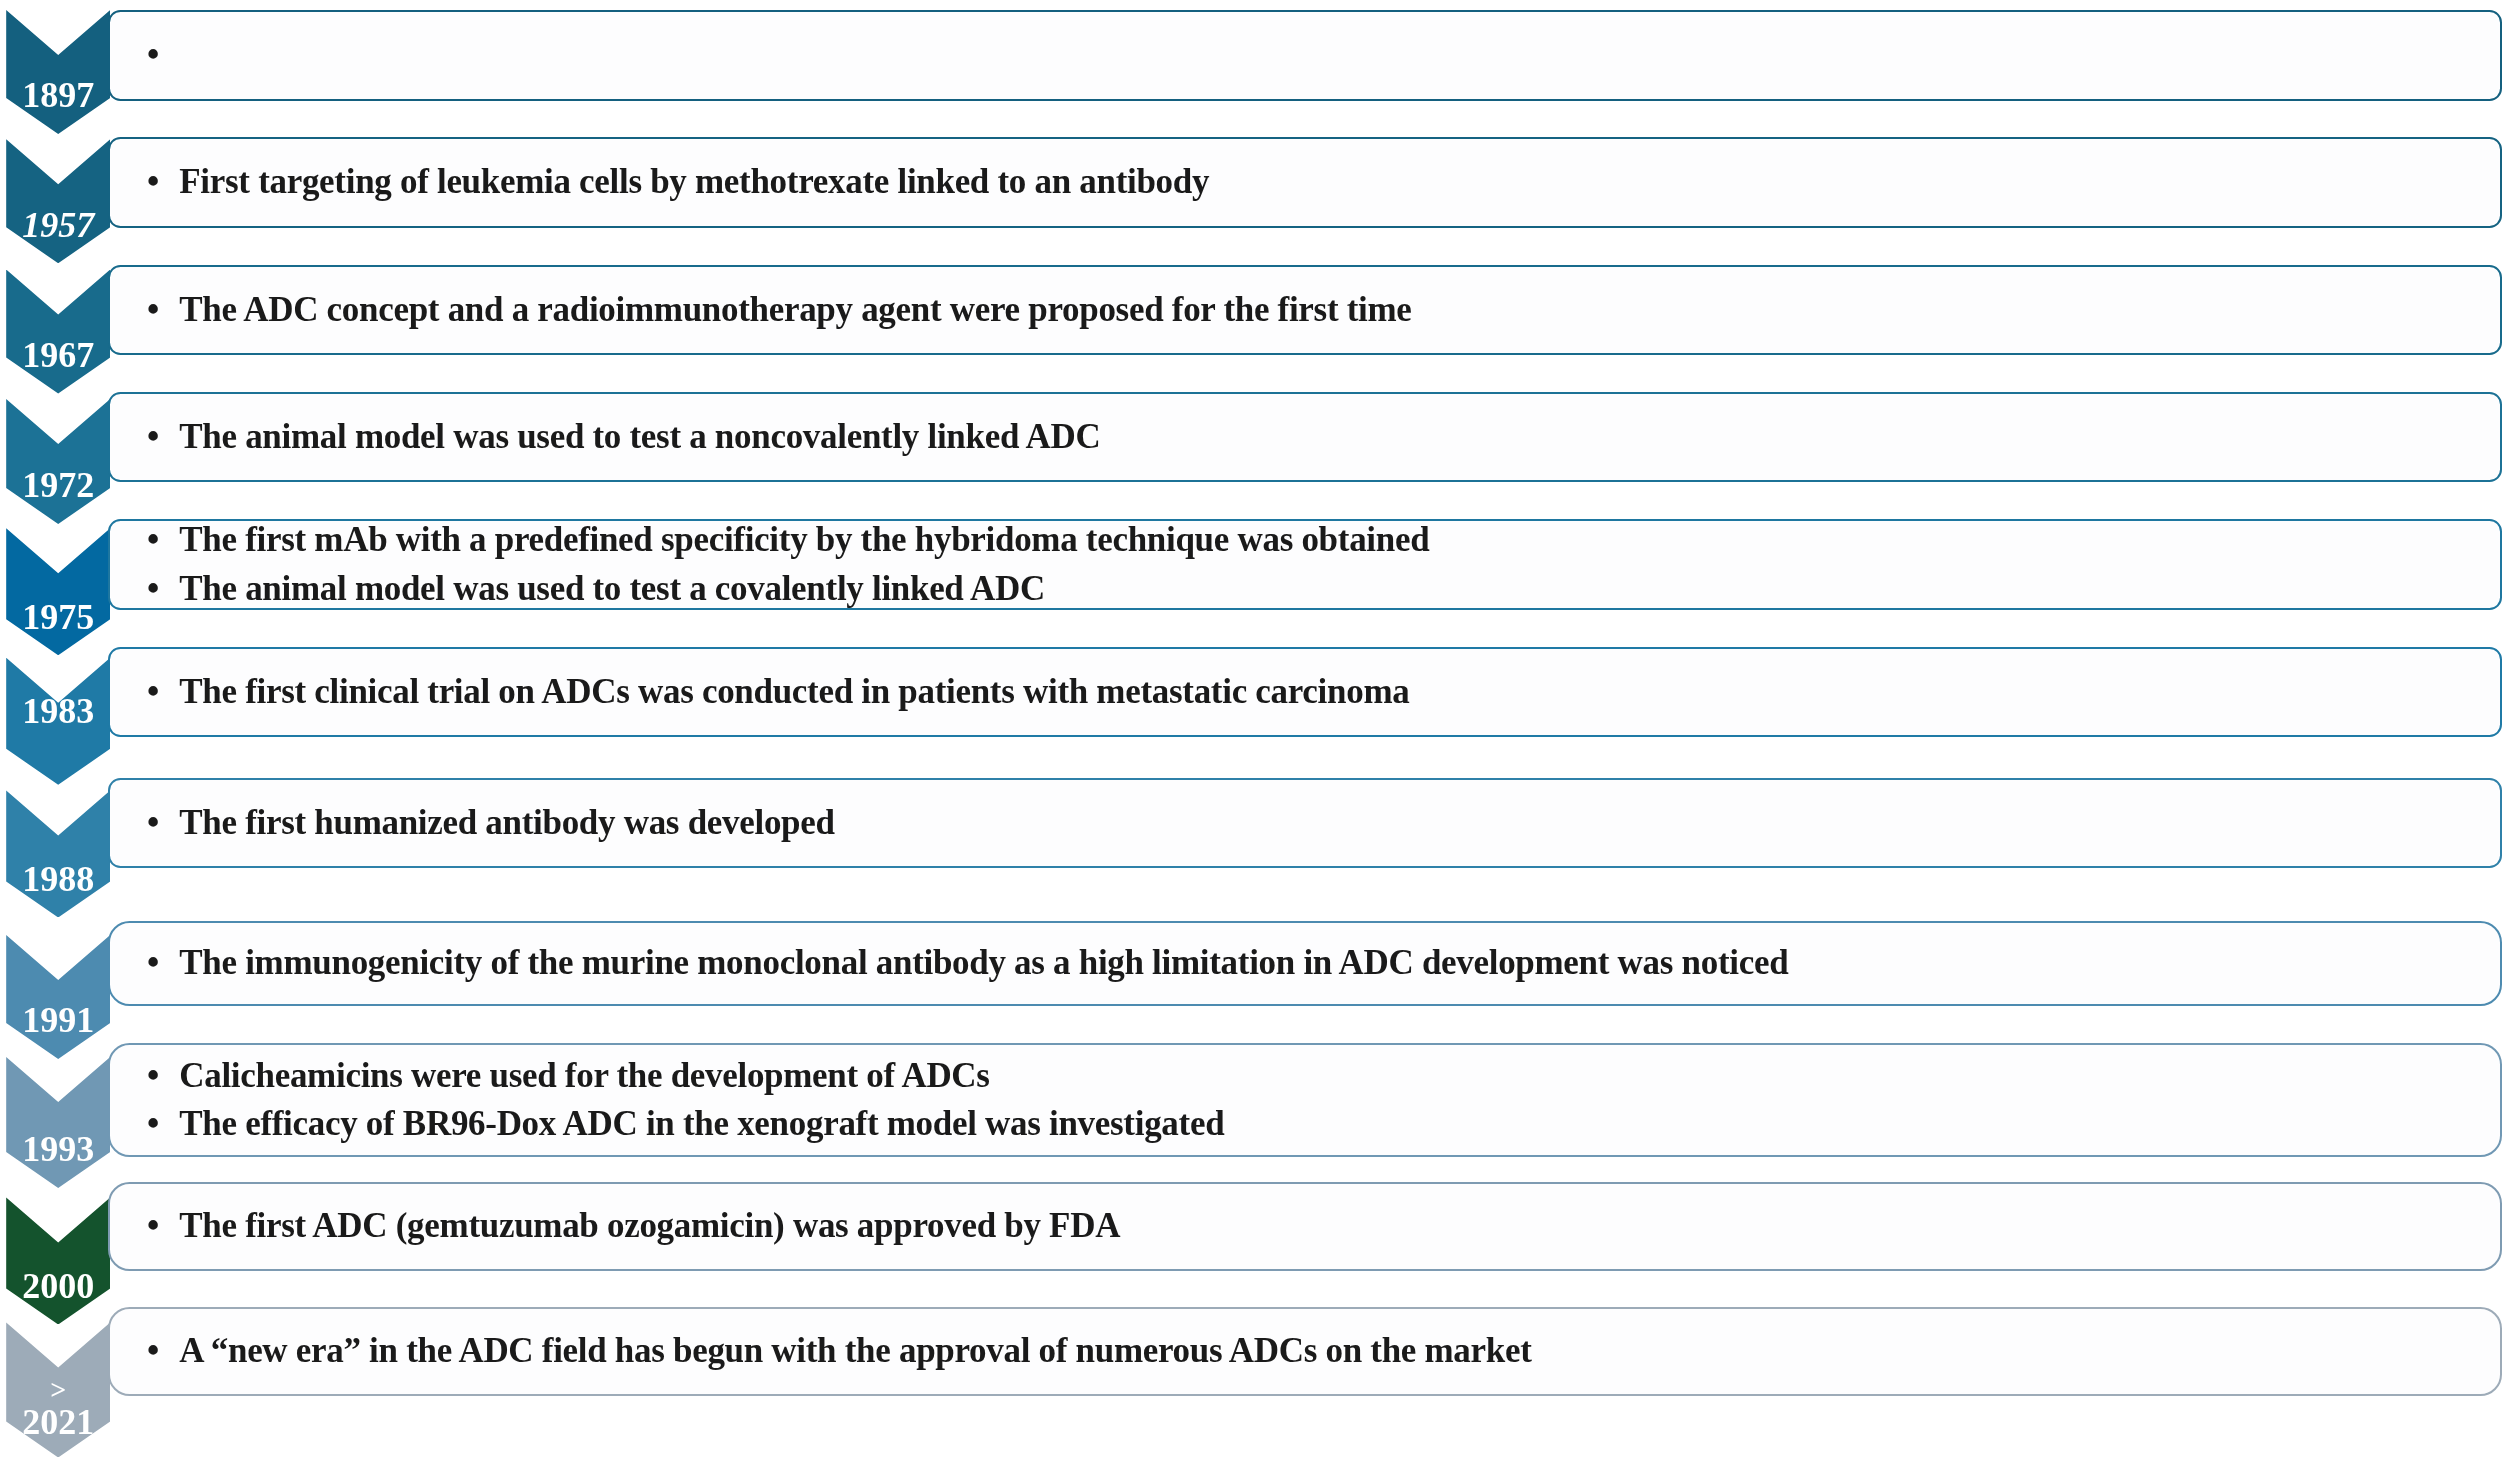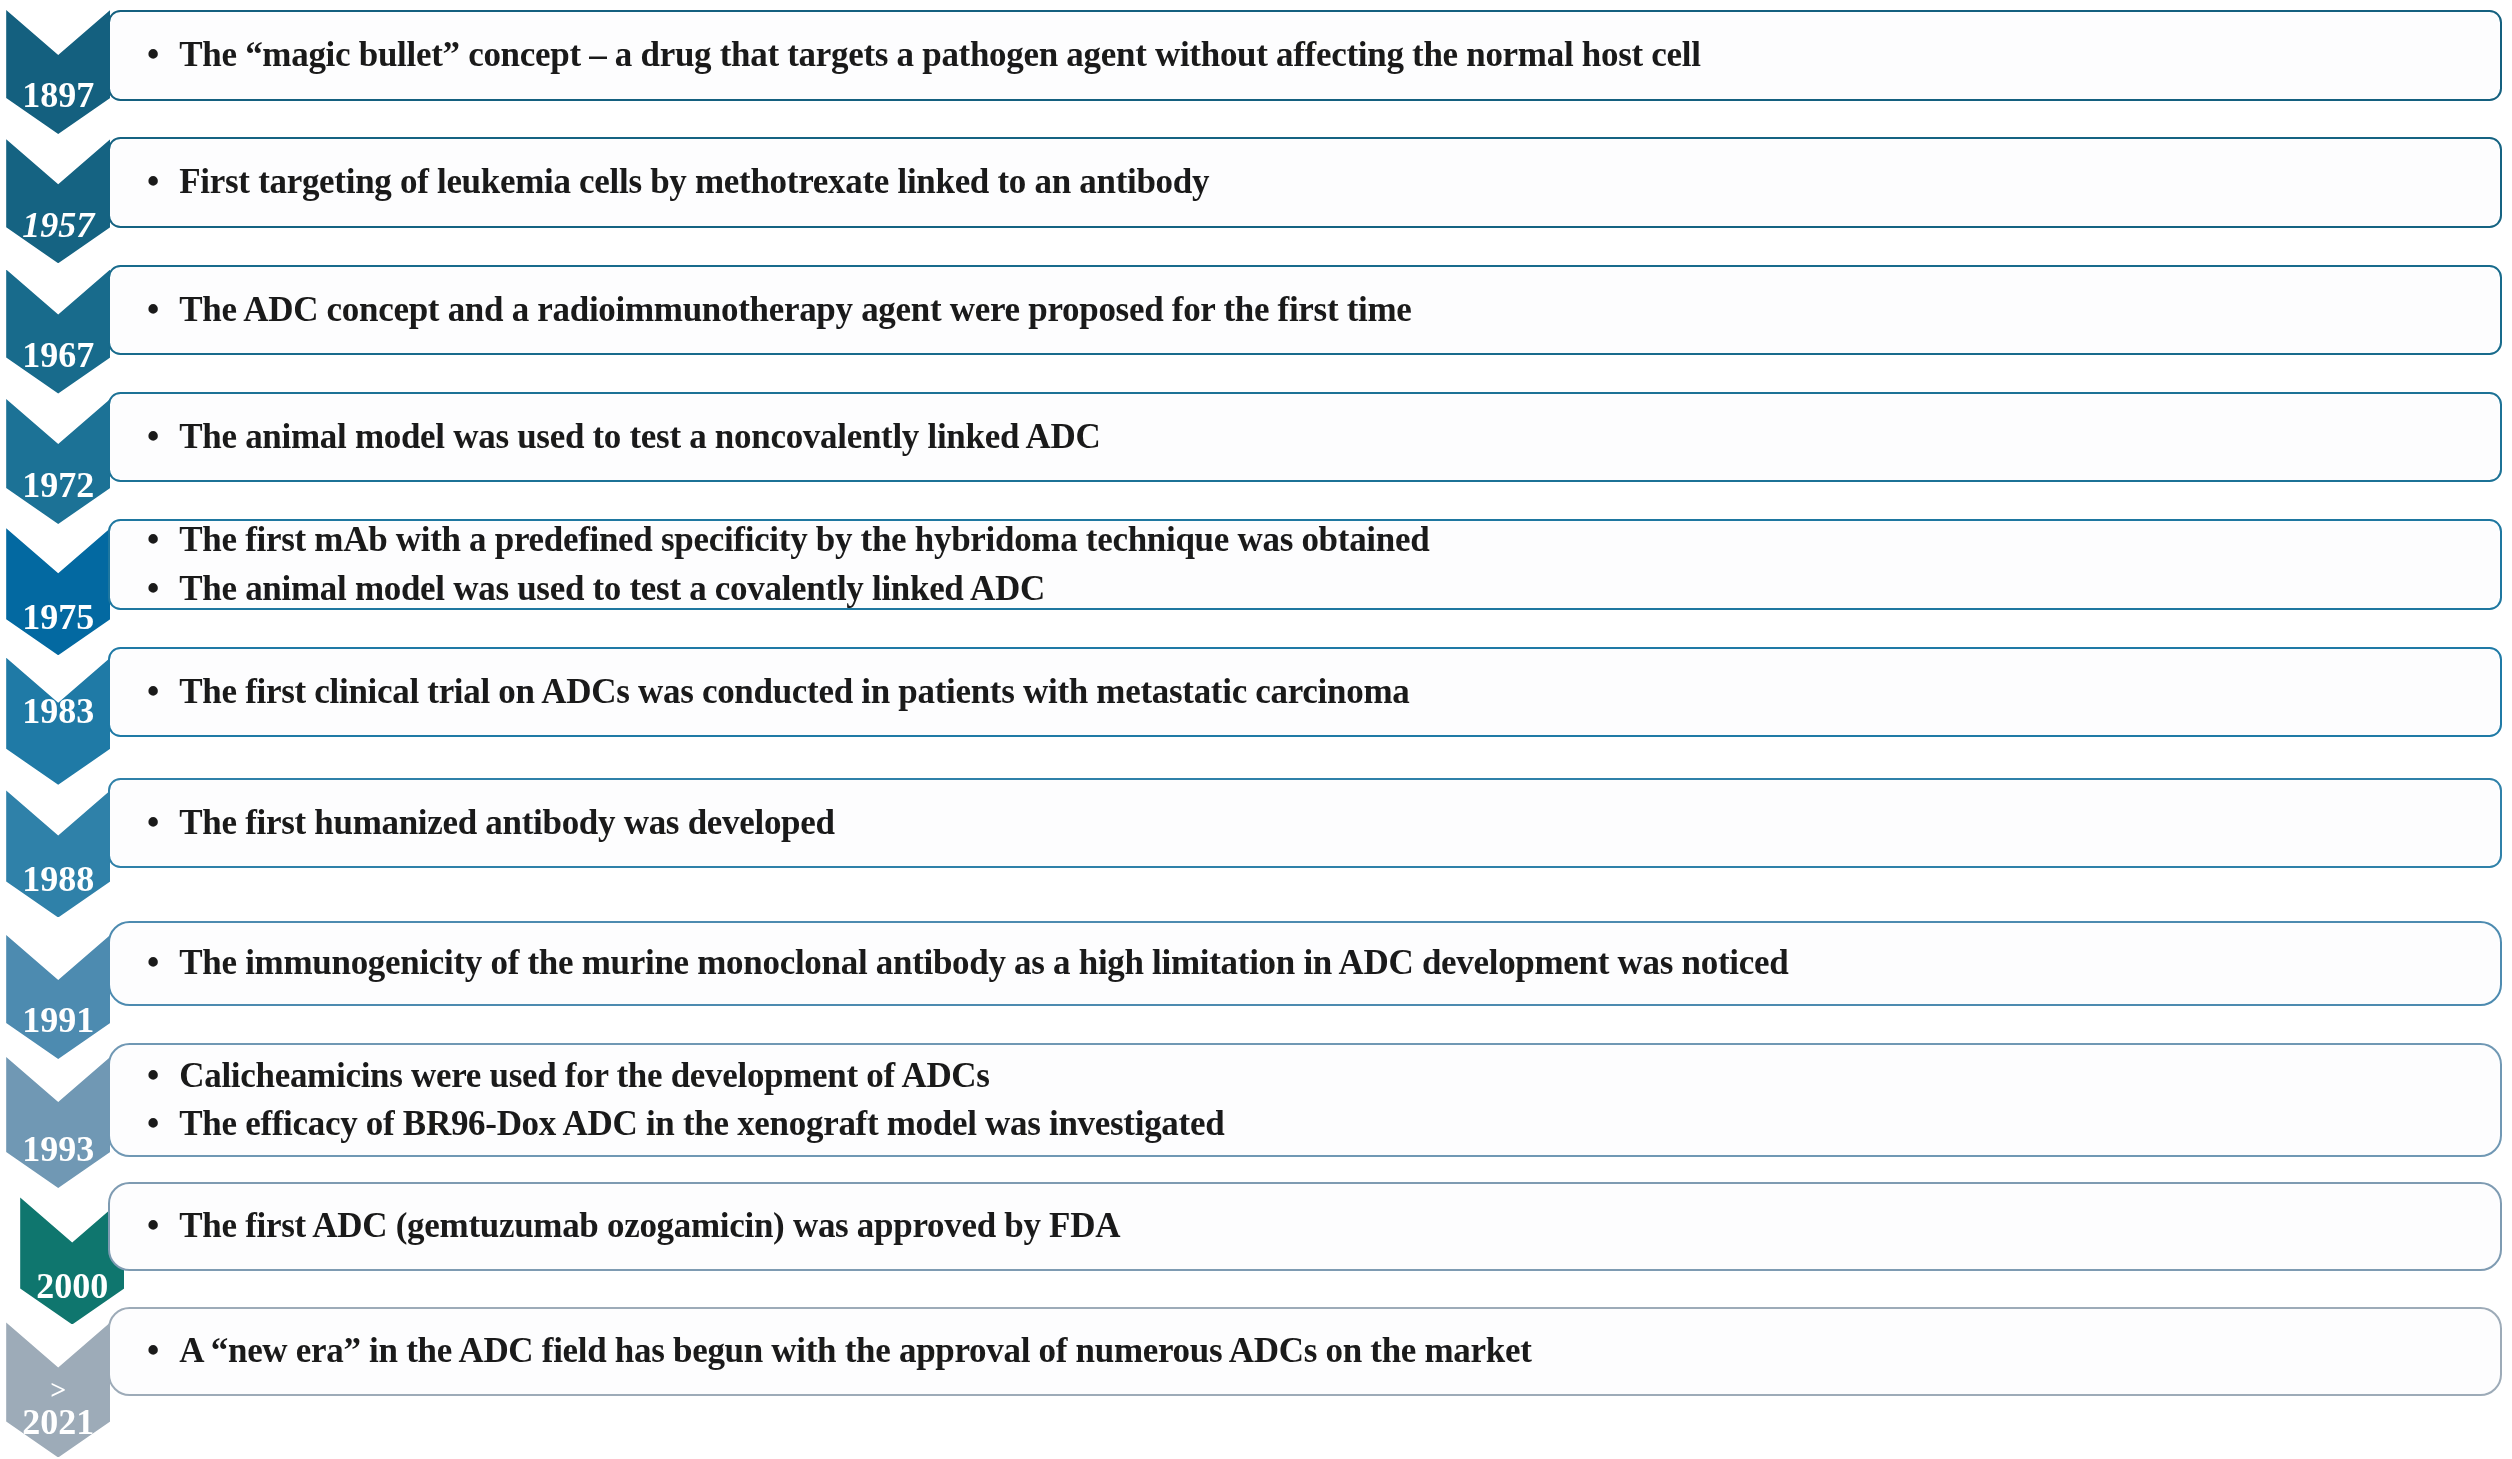--- a/index.html
+++ b/index.html
@@ -121,21 +121,20 @@
 
 <div class="canvas">
 
   <div class="row">
     <div class="chevron" style="background: rgb(20, 96, 127);">
       <div class="year">1897</div>
     </div>
     <div class="box" style="border-color: rgb(20, 96, 127);">
       <div class="bullet-line">
         <span class="dot">•</span>
-        <span class="txt">The “magic bullet” concept – a drug that targets a pathogen agent without affecting the normal host cell</span>
       </div>
     </div>
   </div>
 
   <div class="row">
     <div class="chevron" style="background: rgb(21, 99, 130); font-style: italic;">
       <div class="year">1957</div>
     </div>
     <div class="box" style="border-color: rgb(21, 99, 130);">
       <div class="bullet-line">
@@ -231,21 +230,21 @@
         <span class="txt">Calicheamicins were used for the development of ADCs</span>
       </div>
       <div class="bullet-line">
         <span class="dot">•</span>
         <span class="txt">The efficacy of BR96-Dox ADC in the xenograft model was investigated</span>
       </div>
     </div>
   </div>
 
   <div class="row">
-    <div class="chevron" style="background: #0f766e; margin-left: 14px;">
+    <div class="chevron" style="background: #14532d;">
       <div class="year">2000</div>
     </div>
     <div class="box" style="border-color: rgb(126, 155, 178);">
       <div class="bullet-line">
         <span class="dot">•</span>
         <span class="txt">The first ADC (gemtuzumab ozogamicin) was approved by FDA</span>
       </div>
     </div>
   </div>
 

